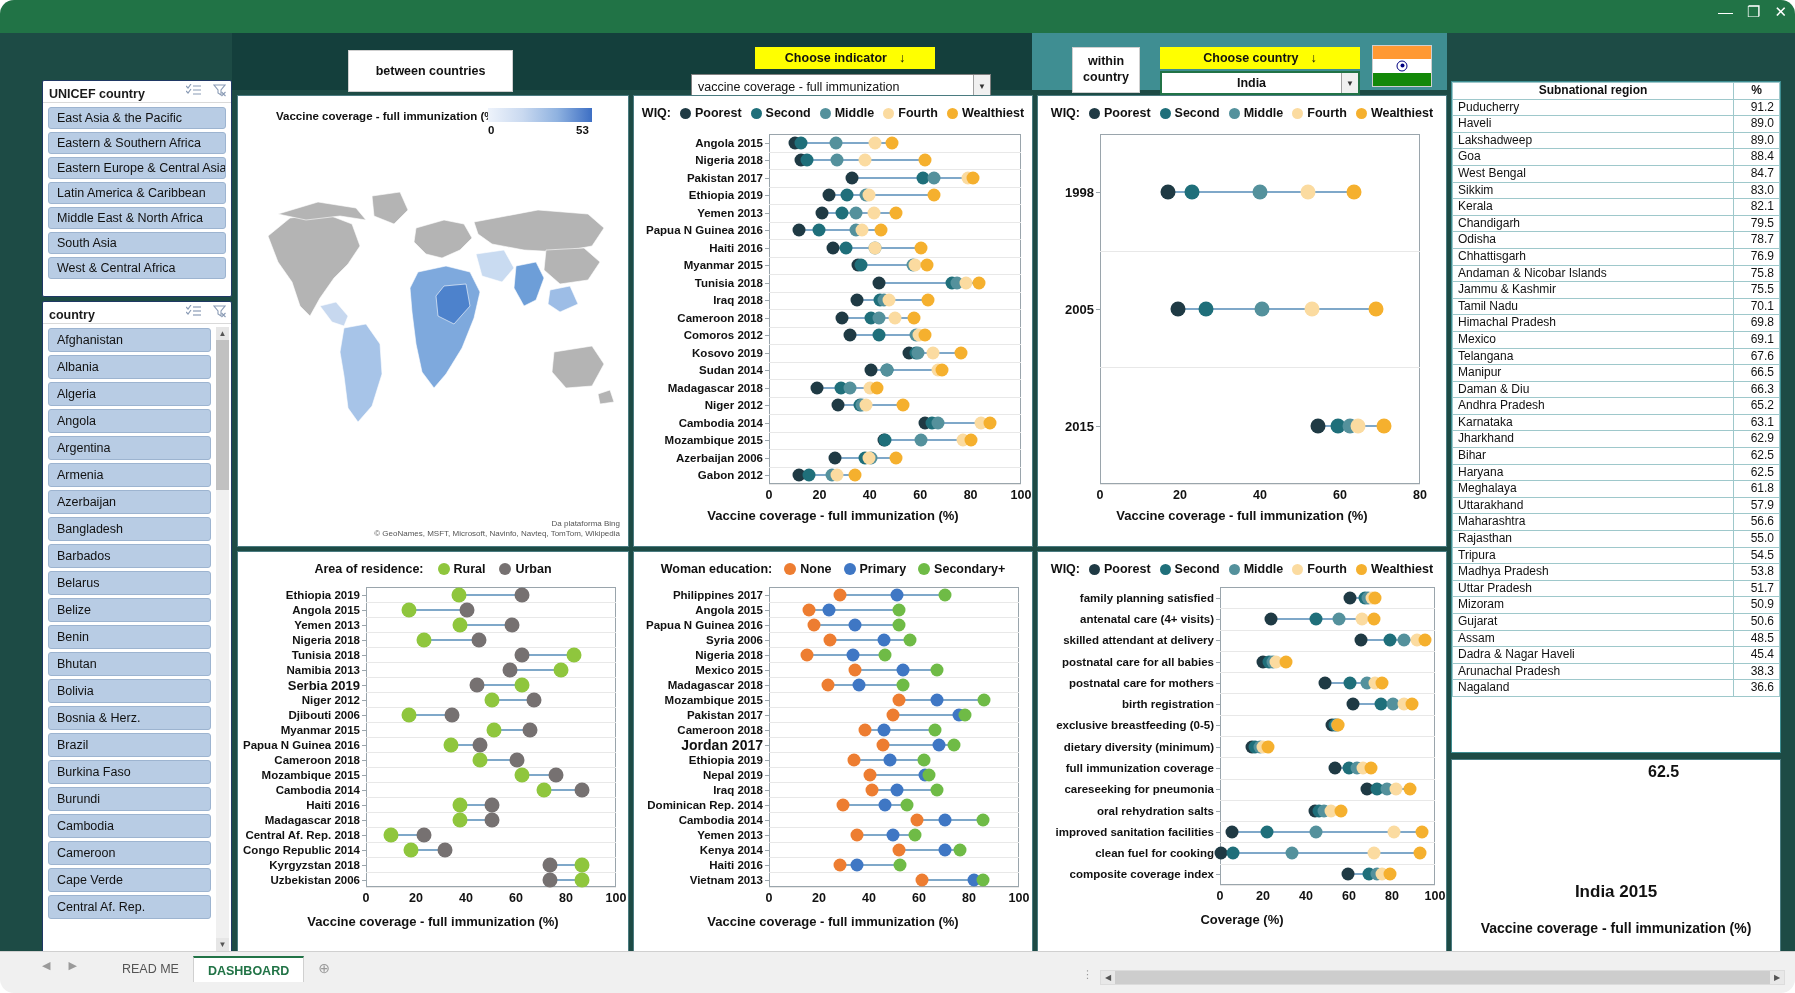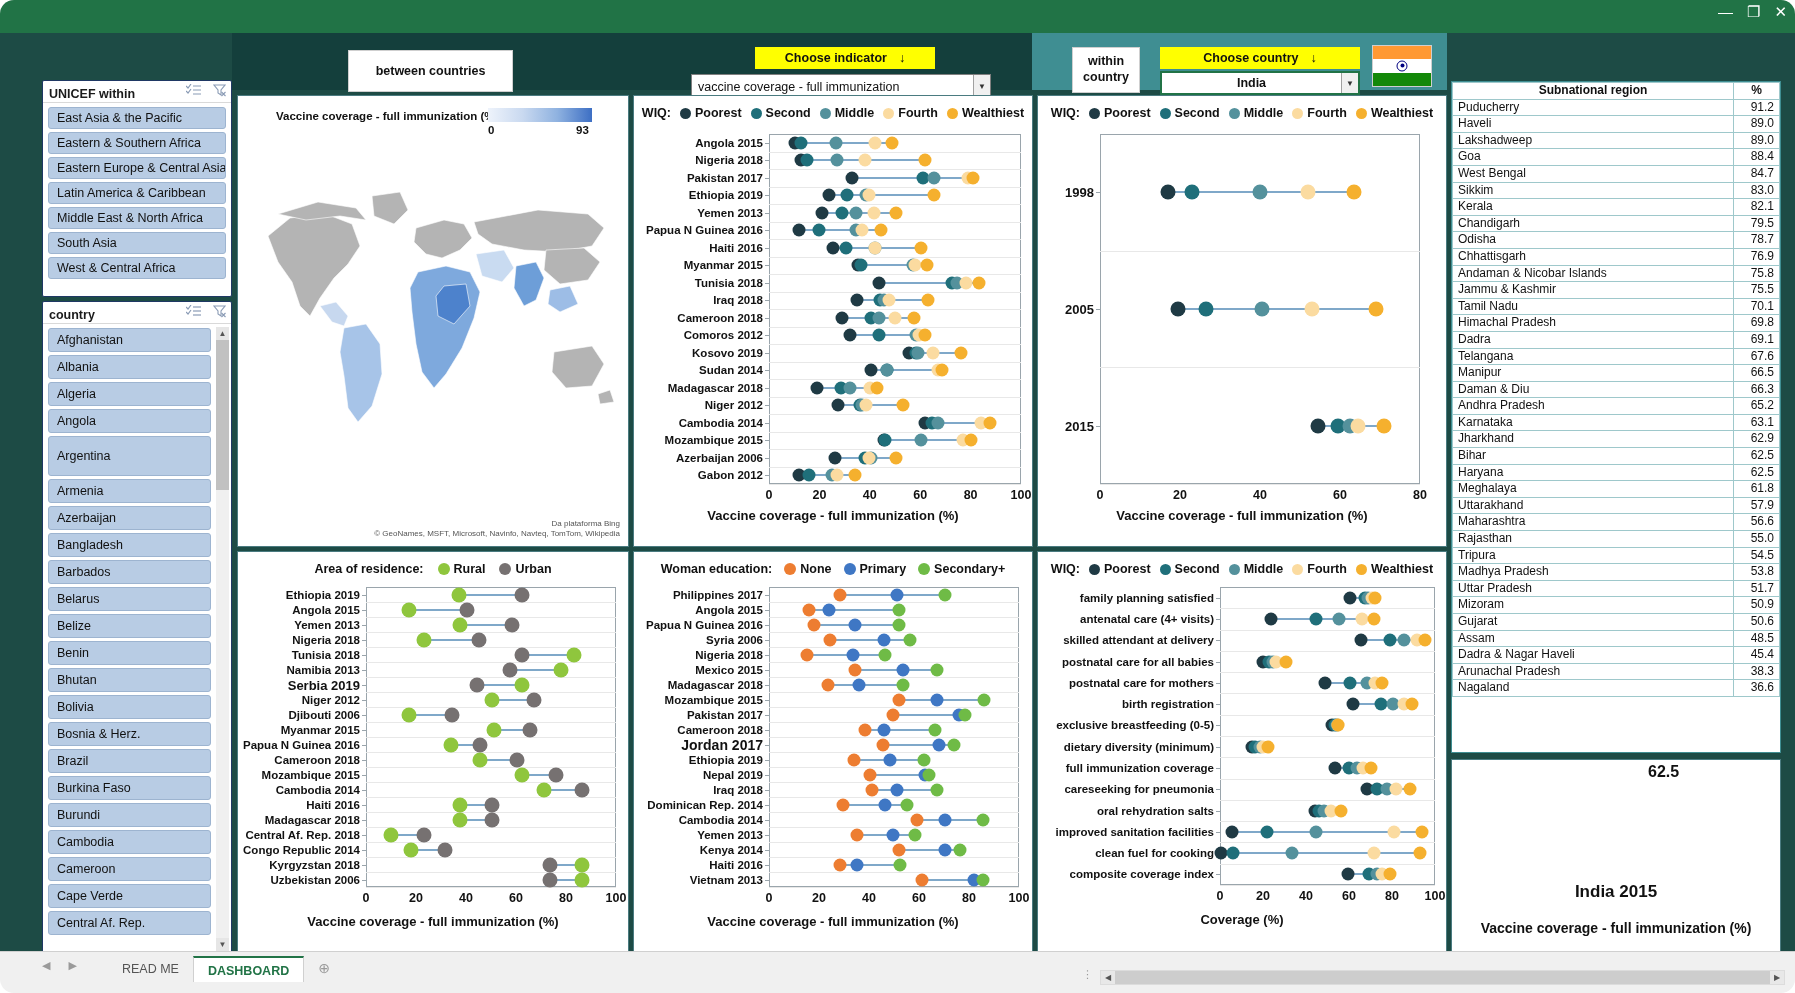--- a/index.html
+++ b/index.html
@@ -257,21 +257,21 @@
   </div>
 
   <div class="canvas">
 
     <div style="position:absolute;left:232px;top:0;width:800px;height:57px;" class="panel-dark"></div>
     <div style="position:absolute;left:1032px;top:0;width:415px;height:57px;" class="panel-teal"></div>
     <div style="position:absolute;left:1447px;top:0;width:348px;height:57px;background:#1d4b45;"></div>
 
     <div class="slicer" style="left:42px;top:47px;width:190px;height:217px;">
       <div class="slicer-hdr">
-        <span class="slicer-title">UNICEF within</span>
+        <span class="slicer-title">UNICEF country</span>
         <span class="slicer-icons">
           <svg width="15" height="13" viewBox="0 0 15 13">
             <path d="M0 2 L2 4 L5 0" stroke="#8a9bb5" fill="none" stroke-width="1.2"></path>
             <path d="M0 7 L2 9 L5 5" stroke="#8a9bb5" fill="none" stroke-width="1.2"></path>
             <line x1="7" y1="2" x2="15" y2="2" stroke="#8a9bb5" stroke-width="1.2"></line>
             <line x1="7" y1="6" x2="15" y2="6" stroke="#8a9bb5" stroke-width="1.2"></line>
             <line x1="7" y1="10" x2="15" y2="10" stroke="#8a9bb5" stroke-width="1.2"></line>
           </svg>
           <svg width="13" height="13" viewBox="0 0 13 13">
             <path d="M1 1 H12 L8 6 V11 L5 9 V6 Z" stroke="#8a9bb5" fill="none" stroke-width="1.1"></path>
@@ -305,21 +305,21 @@
             <path d="M1 1 H12 L8 6 V11 L5 9 V6 Z" stroke="#8a9bb5" fill="none" stroke-width="1.1"></path>
             <path d="M8.5 8 L12.5 12 M12.5 8 L8.5 12" stroke="#8a9bb5" stroke-width="1.1"></path>
           </svg>
         </span>
       </div>
       <div class="slicer-body" style="padding-right:20px;">
         <div class="slicer-item" style="padding:4px 8px;">Afghanistan</div>
         <div class="slicer-item" style="padding:4px 8px;">Albania</div>
         <div class="slicer-item" style="padding:4px 8px;">Algeria</div>
         <div class="slicer-item" style="padding:4px 8px;">Angola</div>
-        <div class="slicer-item" style="padding:12px 8px;">Argentina</div>
+        <div class="slicer-item" style="padding:4px 8px;">Argentina</div>
         <div class="slicer-item" style="padding:4px 8px;">Armenia</div>
         <div class="slicer-item" style="padding:4px 8px;">Azerbaijan</div>
         <div class="slicer-item" style="padding:4px 8px;">Bangladesh</div>
         <div class="slicer-item" style="padding:4px 8px;">Barbados</div>
         <div class="slicer-item" style="padding:4px 8px;">Belarus</div>
         <div class="slicer-item" style="padding:4px 8px;">Belize</div>
         <div class="slicer-item" style="padding:4px 8px;">Benin</div>
         <div class="slicer-item" style="padding:4px 8px;">Bhutan</div>
         <div class="slicer-item" style="padding:4px 8px;">Bolivia</div>
         <div class="slicer-item" style="padding:4px 8px;">Bosnia &amp; Herz.</div>
@@ -369,21 +369,21 @@
         <div class="chakra"></div>
       </div>
       <div class="s s3"></div>
     </div>
 
     <div class="pane" style="left:237px;top:62px;width:392px;height:452px;">
       <div style="position:absolute;left:38px;top:14px;font-size:11.5px;font-weight:bold;color:#111;">Vaccine coverage - full immunization (%)</div>
       <div style="position:absolute;left:250px;top:12px;width:104px;height:14px;
                   background:linear-gradient(90deg,#eef3fb,#c9d9f0,#8fb2e0,#3d6fc4);"></div>
       <div style="position:absolute;left:250px;top:28px;font-size:11.5px;font-weight:bold;color:#111;">0</div>
-      <div style="position:absolute;left:338px;top:28px;font-size:11.5px;font-weight:bold;color:#111;">93</div>
+      <div style="position:absolute;left:338px;top:28px;font-size:11.5px;font-weight:bold;color:#111;">53</div>
 
       <div class="map-wrap" style="left:10px;top:70px;width:372px;height:330px;">
         <svg viewBox="0 0 372 300" width="372" height="300">
 
           <g stroke="#ffffff" stroke-width="0.6">
 
             <path d="M20 70 L42 52 L78 48 L104 58 L112 80 L100 98 L86 112 L72 132 L62 150 L52 140 L44 116 L30 96 Z" fill="#b4b4b4"></path>
             <path d="M30 48 L70 36 L108 42 L118 54 L92 50 L58 54 Z" fill="#b4b4b4"></path>
 
             <path d="M124 30 L152 26 L160 44 L146 58 L126 50 Z" fill="#b4b4b4"></path>
@@ -1235,21 +1235,21 @@
             </tr>
             <tr>
               <td>Tamil Nadu</td>
               <td class="num">70.1</td>
             </tr>
             <tr>
               <td>Himachal Pradesh</td>
               <td class="num">69.8</td>
             </tr>
             <tr>
-              <td>Dadra</td>
+              <td>Mexico</td>
               <td class="num">69.1</td>
             </tr>
             <tr>
               <td>Telangana</td>
               <td class="num">67.6</td>
             </tr>
             <tr>
               <td>Manipur</td>
               <td class="num">66.5</td>
             </tr>

